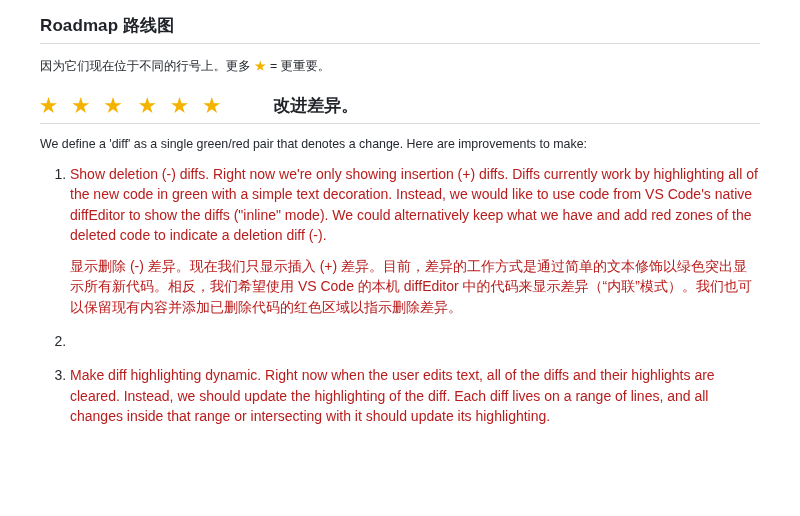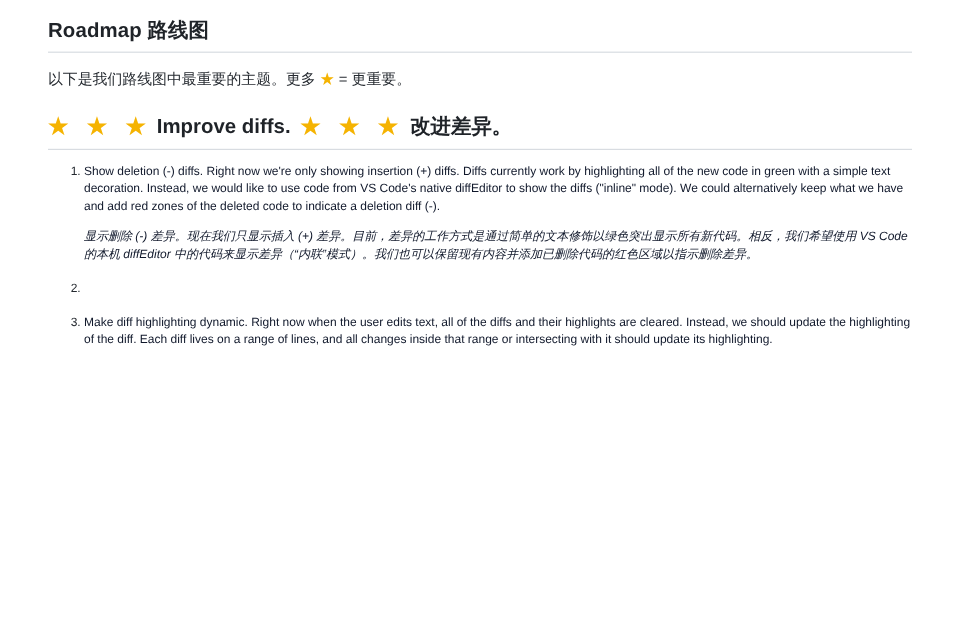--- a/index.html
+++ b/index.html
@@ -61,67 +61,67 @@
   }
   .section-heading .stars.trailing {
     margin-left: 8px;
     margin-right: 5px;
   }
   .section-heading .head-en {
     font-weight: bold;
   }
   .section-heading .head-cn {
     font-weight: bold;
+    margin-left: 43px;
   }
   .heading-rule {
     height: 1px;
     background: #d8dce1;
     margin: 6px 0 12px 0;
     border: 0;
   }
   ol.items {
     margin: 10px 0 0 0;
     padding-left: 30px;
   }
   ol.items > li {
     margin-bottom: 14px;
-    font-size: 10px;
+    font-size: 14px;
     line-height: 1.45;
-    color: #0f172a;
+    color: #b91c1c;
   }
   ol.items > li::marker {
     color: #24292f;
   }
   .item-en {
     margin: 0 0 11px 0;
   }
   .item-cn {
     margin: 0;
-    font-style: italic;
   }
 </style>
 </head>
 <body>
 
 <div class="page">
 
   <h1 class="doc-title">Roadmap 路线图</h1>
   <hr class="rule">
 
 
-  <p class="body-text cn"><span>以下是我们路线图中最重要的主题。更多 </span><span class="star">★</span><span> = 更重要。</span></p>
+  <p class="body-text cn"><span>因为它们现在位于不同的行号上。更多 </span><span class="star">★</span><span> = 更重要。</span></p>
 
   <h2 class="section-heading">
     <span class="stars">★ ★ ★</span>
-    <span class="head-en">Improve diffs.</span>
     <span class="stars trailing">★ ★ ★</span>
     <span class="head-cn">改进差异。</span>
   </h2>
   <hr class="heading-rule">
 
+  <p class="body-text">We define a 'diff' as a single green/red pair that denotes a change. Here are improvements to make:</p>
 
   <ol class="items">
     <li>
       <p class="item-en">Show deletion (-) diffs. Right now we're only showing insertion (+) diffs. Diffs currently work by highlighting all of the new code in green with a simple text decoration. Instead, we would like to use code from VS Code's native diffEditor to show the diffs ("inline" mode). We could alternatively keep what we have and add red zones of the deleted code to indicate a deletion diff (-).</p>
       <p class="item-cn">显示删除 (-) 差异。现在我们只显示插入 (+) 差异。目前，差异的工作方式是通过简单的文本修饰以绿色突出显示所有新代码。相反，我们希望使用 VS Code 的本机 diffEditor 中的代码来显示差异（“内联”模式）。我们也可以保留现有内容并添加已删除代码的红色区域以指示删除差异。</p>
     </li>
     <li>
     </li>
     <li>
       <p class="item-en">Make diff highlighting dynamic. Right now when the user edits text, all of the diffs and their highlights are cleared. Instead, we should update the highlighting of the diff. Each diff lives on a range of lines, and all changes inside that range or intersecting with it should update its highlighting.</p>

